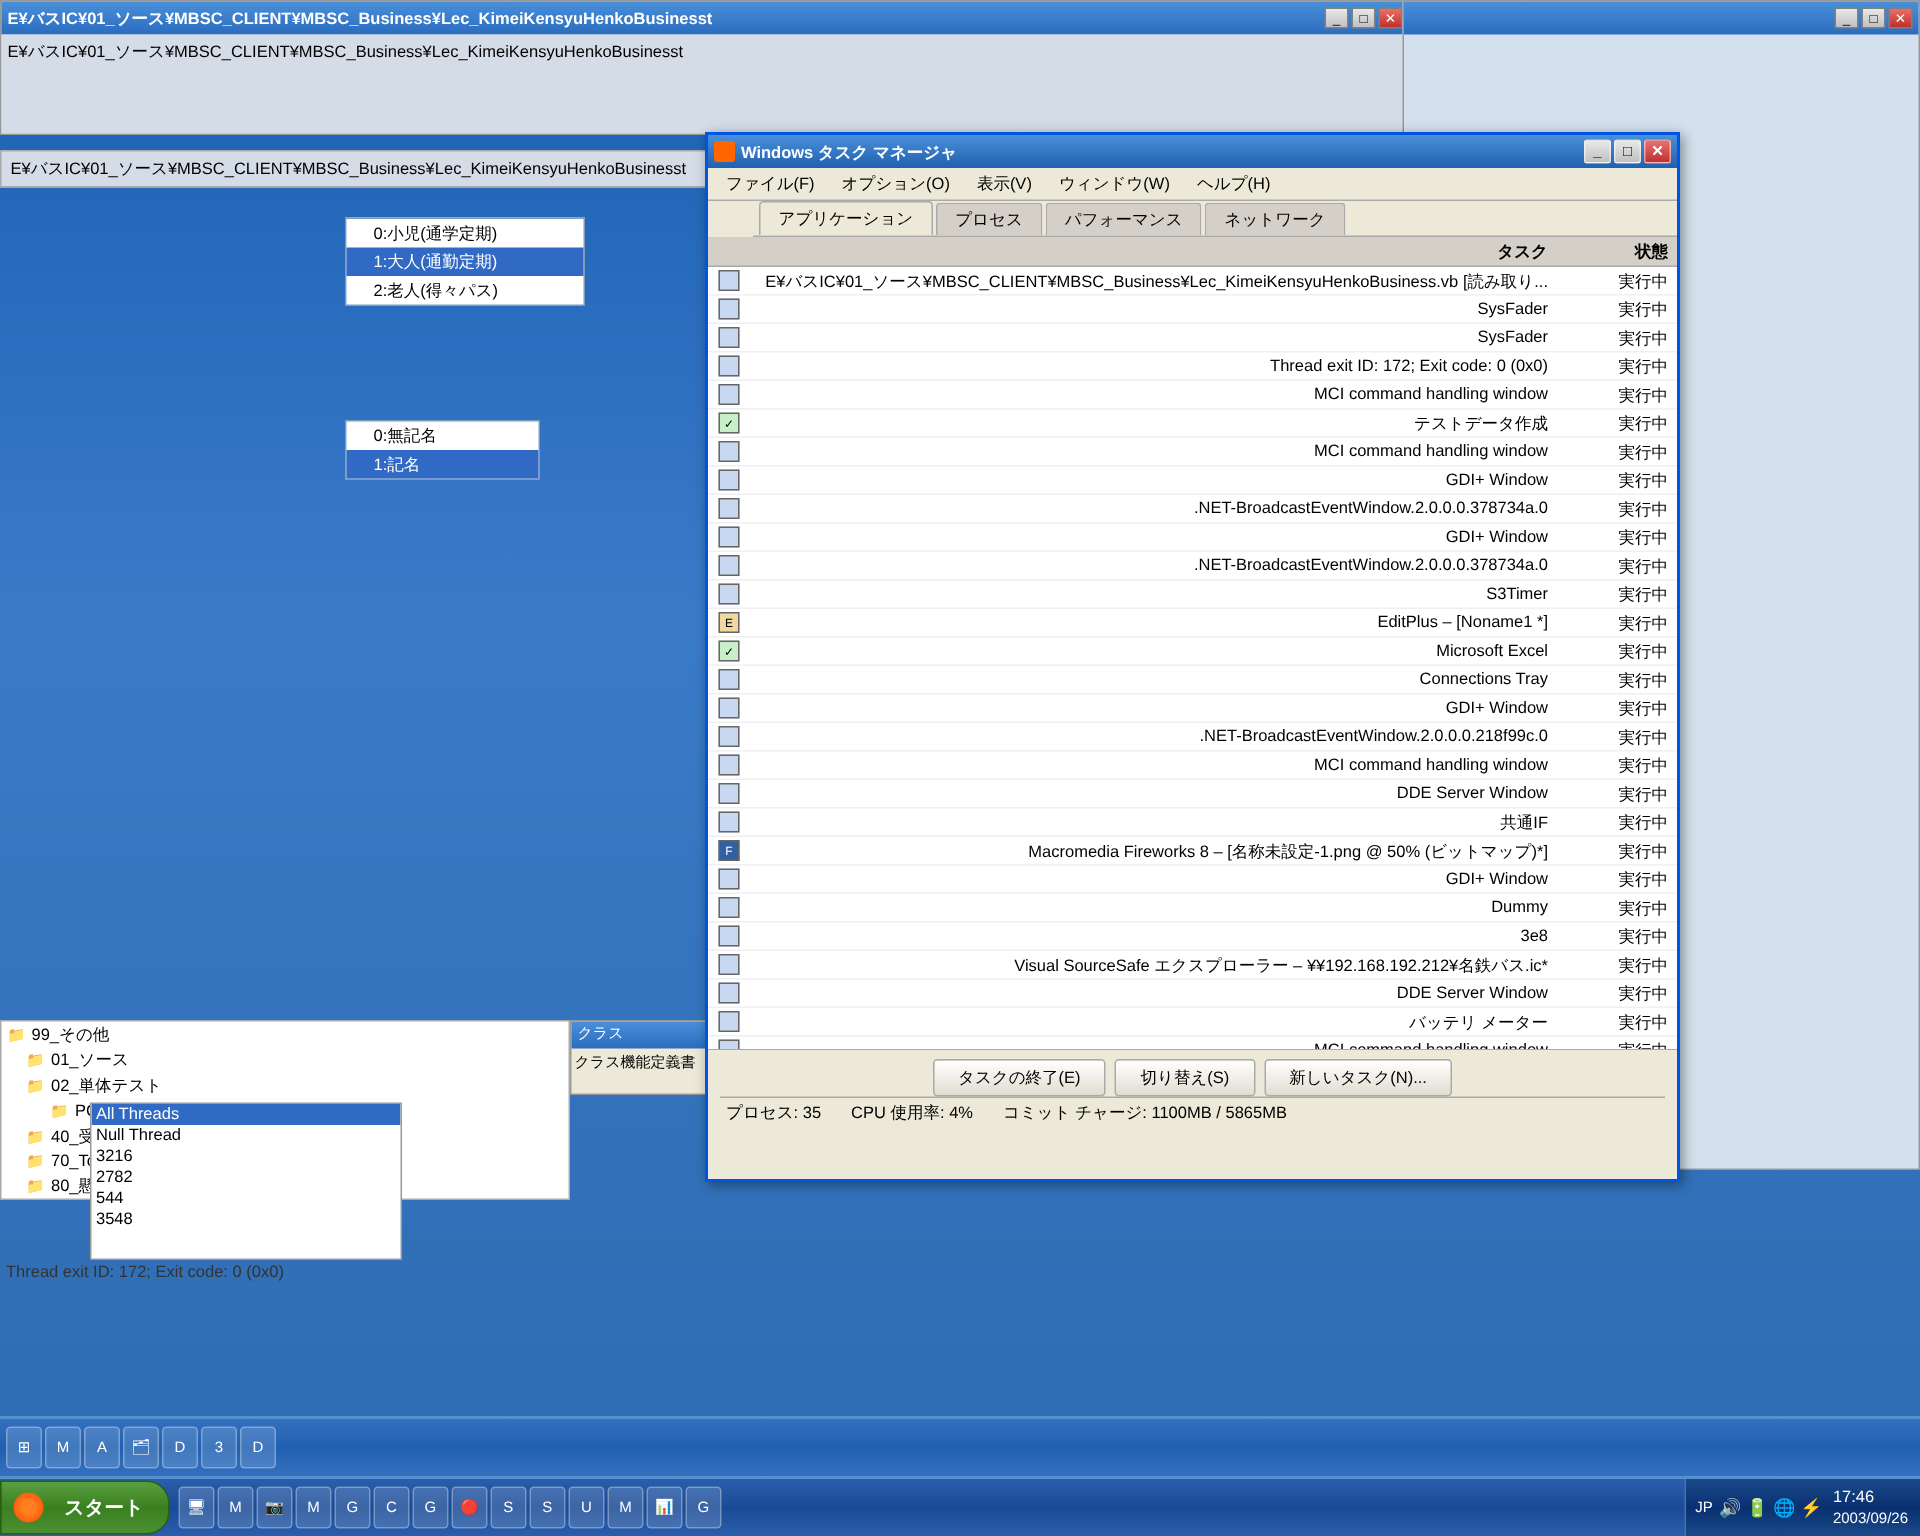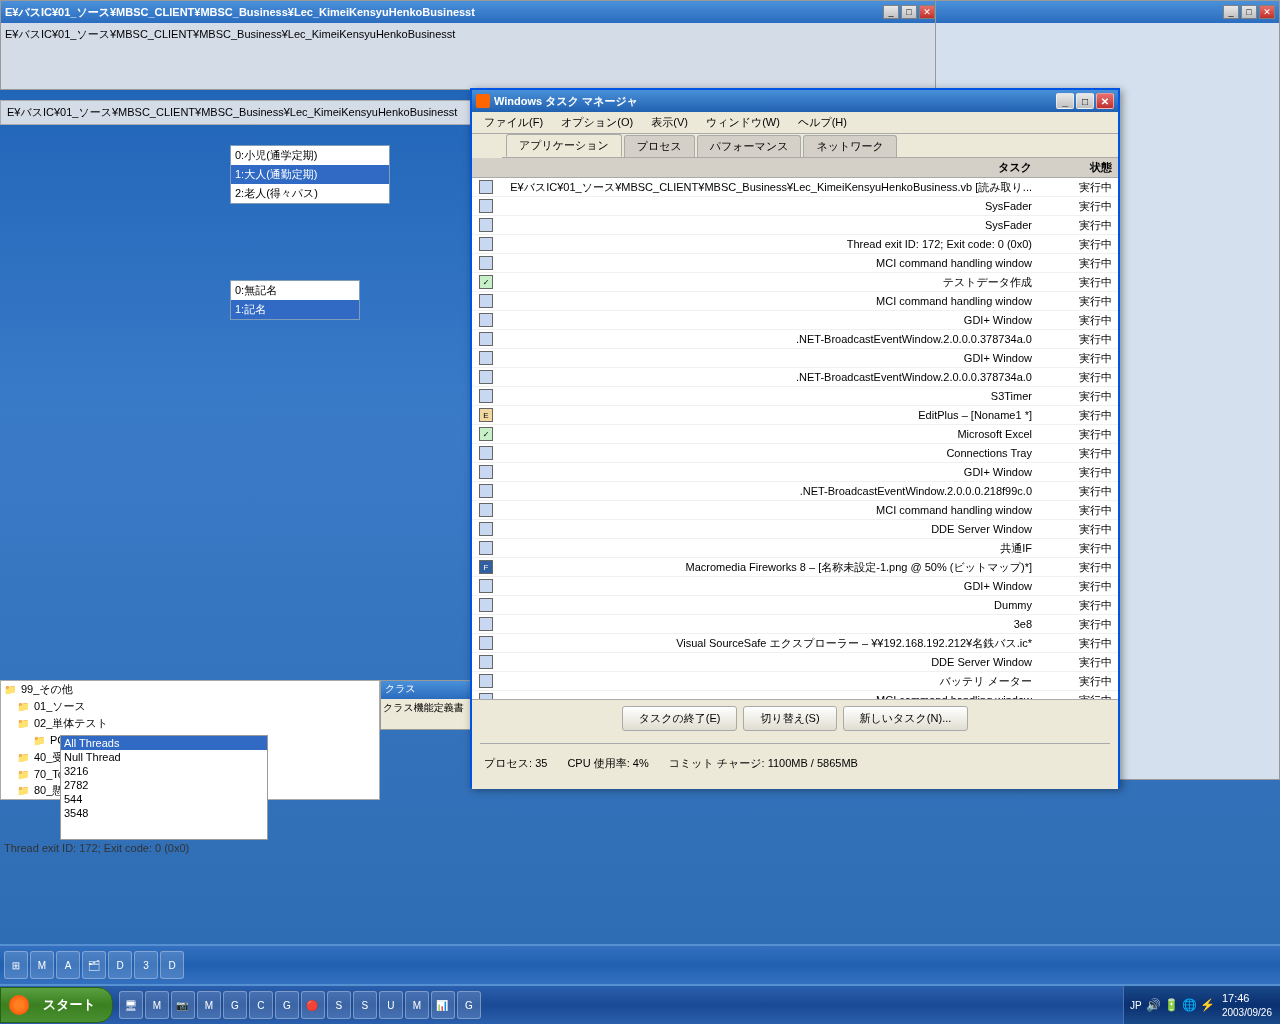--- a/index.html
+++ b/index.html
@@ -60,21 +60,21 @@
     .dropdown-area {
       position: absolute;
       top: 145px;
       left: 230px;
       background: white;
       border: 1px solid #7f9db9;
       width: 160px;
       z-index: 5;
     }
     .dropdown-item {
-      padding: 2px 4px;
+      padding: 2px 18px;
       font-size: 11px;
       cursor: pointer;
     }
     .dropdown-item.selected {
       background: #316ac5;
       color: white;
     }
 
     
     .dropdown-area2 {
@@ -329,36 +329,36 @@
     
     .tm-bottom-area {
       border-top: 1px solid #aaa;
       padding: 6px 8px;
       background: #ece9d8;
     }
     .tm-buttons {
       display: flex;
       gap: 6px;
       justify-content: center;
-      margin-bottom: 12px;
+      margin-bottom: 0;
     }
     .tm-action-btn {
       padding: 4px 16px;
       font-size: 11px;
       background: linear-gradient(180deg, #ffffff, #e0ddd0);
       border: 1px solid #aaa;
       cursor: pointer;
       border-radius: 3px;
     }
 
     .tm-statusbar {
       display: flex;
       gap: 20px;
       font-size: 11px;
-      padding: 12px 4px;
+      padding: 2px 4px;
       border-top: 1px solid #aaa;
       background: #ece9d8;
     }
     .tm-status-item {
       font-size: 11px;
     }
 
     
     .taskbar {
       position: absolute;

